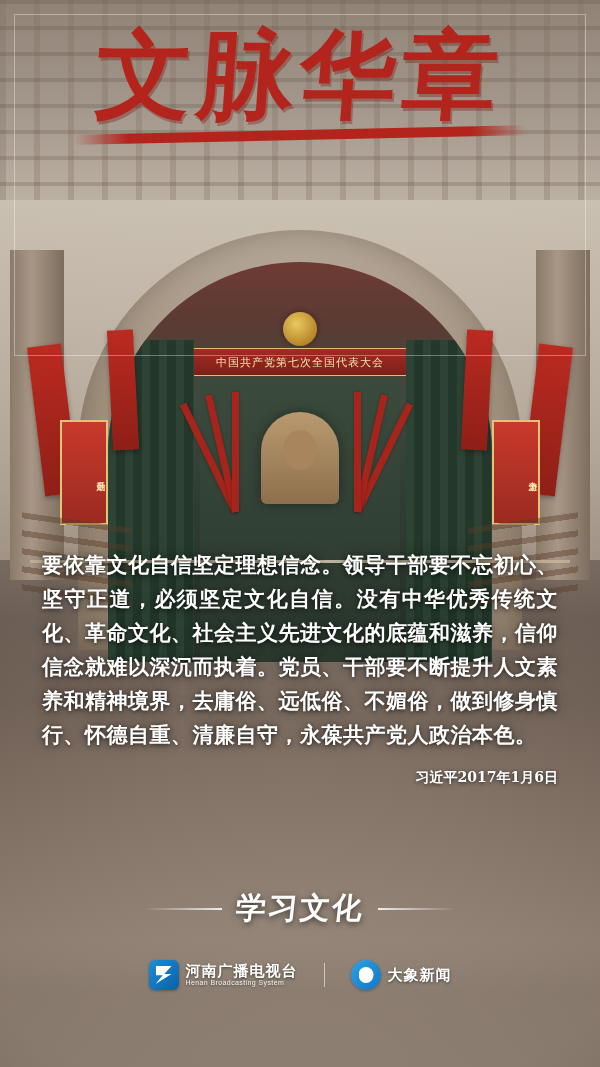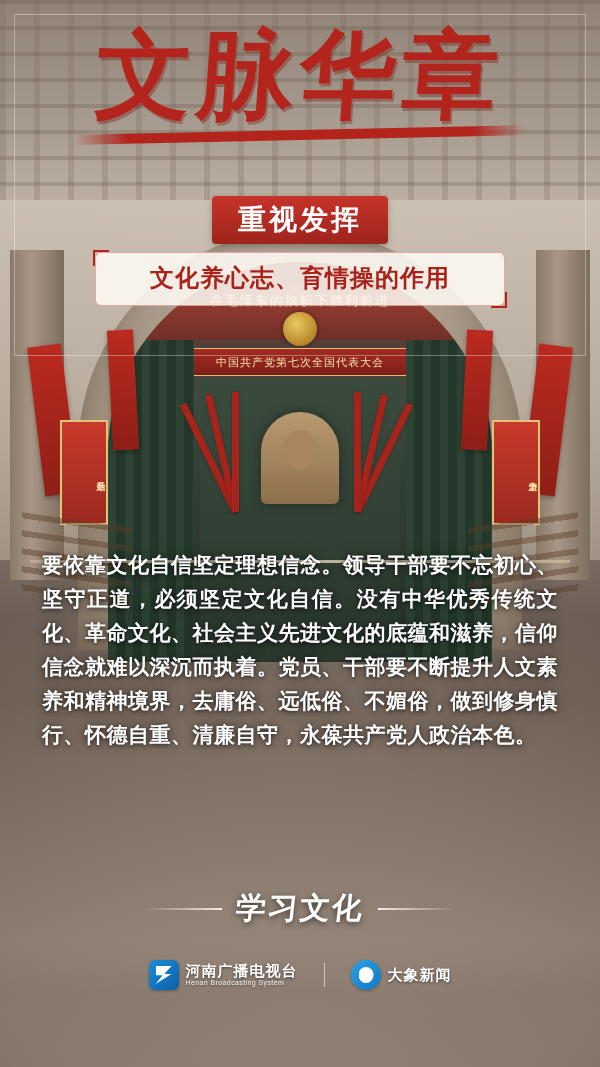--- a/index.html
+++ b/index.html
@@ -340,21 +340,20 @@
 
   <div class="bg">
     <div class="hall-wall"></div>
     <div class="ceiling"></div>
 
     <div class="pillar pillar-l"></div>
     <div class="pillar pillar-r"></div>
 
     <div class="arch-outer"></div>
     <div class="arch-inner">
-      <div class="arch-band">在毛泽东的旗帜下胜利前进</div>
       <div class="stage-emblem"></div>
       <div class="stage-sign">中国共产党第七次全国代表大会</div>
       <div class="curtain-l"></div>
       <div class="curtain-r"></div>
       <div class="back-panel"></div>
       <div class="flag-fan fan-l">
         <span style="transform:rotate(-26deg)"></span>
         <span style="transform:rotate(-13deg)"></span>
         <span style="transform:rotate(0deg)"></span>
       </div>
@@ -380,30 +379,25 @@
     <div class="rope"></div>
   </div>
 
   <div class="frame-top"></div>
 
   <div class="title-wrap">
     <div class="title-main">文脉华章</div>
     <div class="title-underline"></div>
   </div>
 
-  <div class="sub-block">
-    <div class="sub-badge">重视发挥</div>
-    <div class="sub-panel">
-      <div class="sub-text">文化养心志、育情操的作用</div>
-    </div>
-  </div>
 
   <div class="quote-wrap">
     <div class="quote-text">要依靠文化自信坚定理想信念。领导干部要不忘初心、坚守正道，必须坚定文化自信。没有中华优秀传统文化、革命文化、社会主义先进文化的底蕴和滋养，信仰信念就难以深沉而执着。党员、干部要不断提升人文素养和精神境界，去庸俗、远低俗、不媚俗，做到修身慎行、怀德自重、清廉自守，永葆共产党人政治本色。</div>
     <div class="attrib">
+      <div>习近平2017年1月6日</div>
     </div>
   </div>
 
   <div class="seal-wrap">
     <div class="seal-rule"></div>
     <div class="seal-text">学习文化</div>
     <div class="seal-rule r"></div>
   </div>
 
   <div class="footer-bar"></div>

